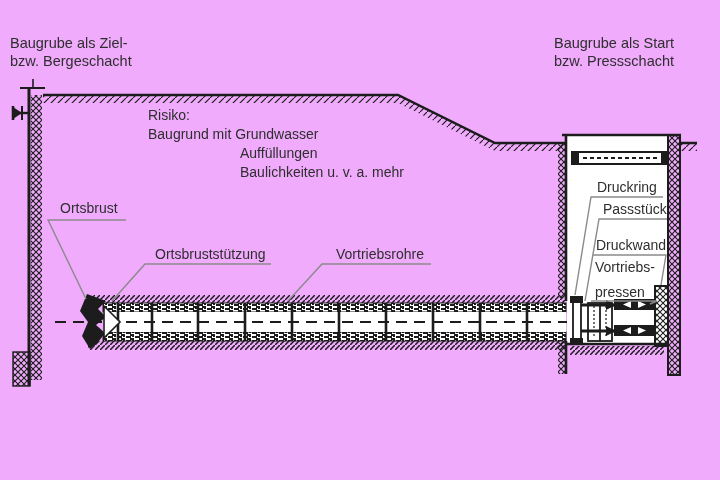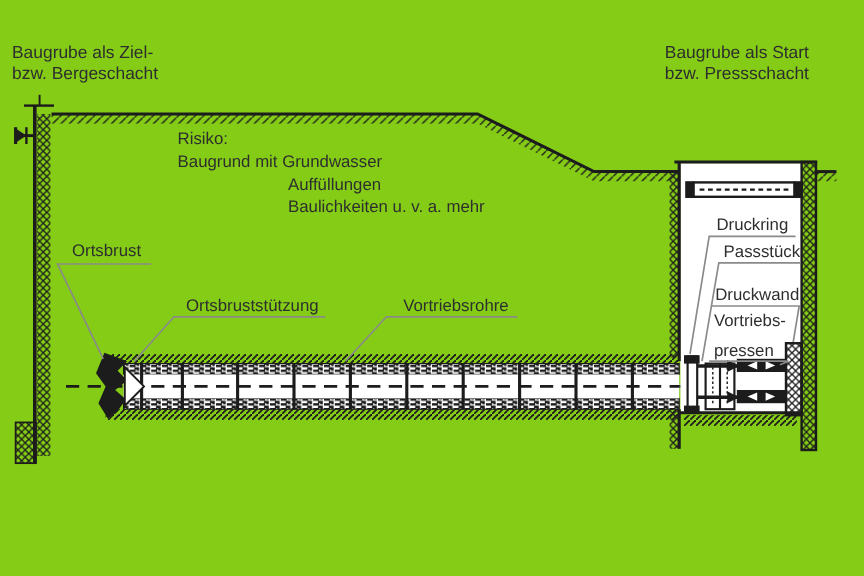--- a/index.html
+++ b/index.html
@@ -1,16 +1,16 @@
 <!DOCTYPE html>
 <html><head>
 <meta charset="utf-8">
 <style>
   html,body{margin:0;padding:0;background:#ffffff;}
-  #stage{position:relative;width:720px;height:480px;background:#84cc16;overflow:hidden;
+  #stage{position:relative;width:720px;height:480px;background:#f0abfc;overflow:hidden;
          font-family:"Liberation Sans",sans-serif;}
   svg{display:block;}
   text{font-family:"Liberation Sans",sans-serif;fill:#2e2e2e;font-size:14px;}
   .t-big{font-size:14.5px;}
 </style>
 </head>
 <body>
 
 <div id="stage">
 <svg width="720" height="480" viewBox="0 0 720 480">

